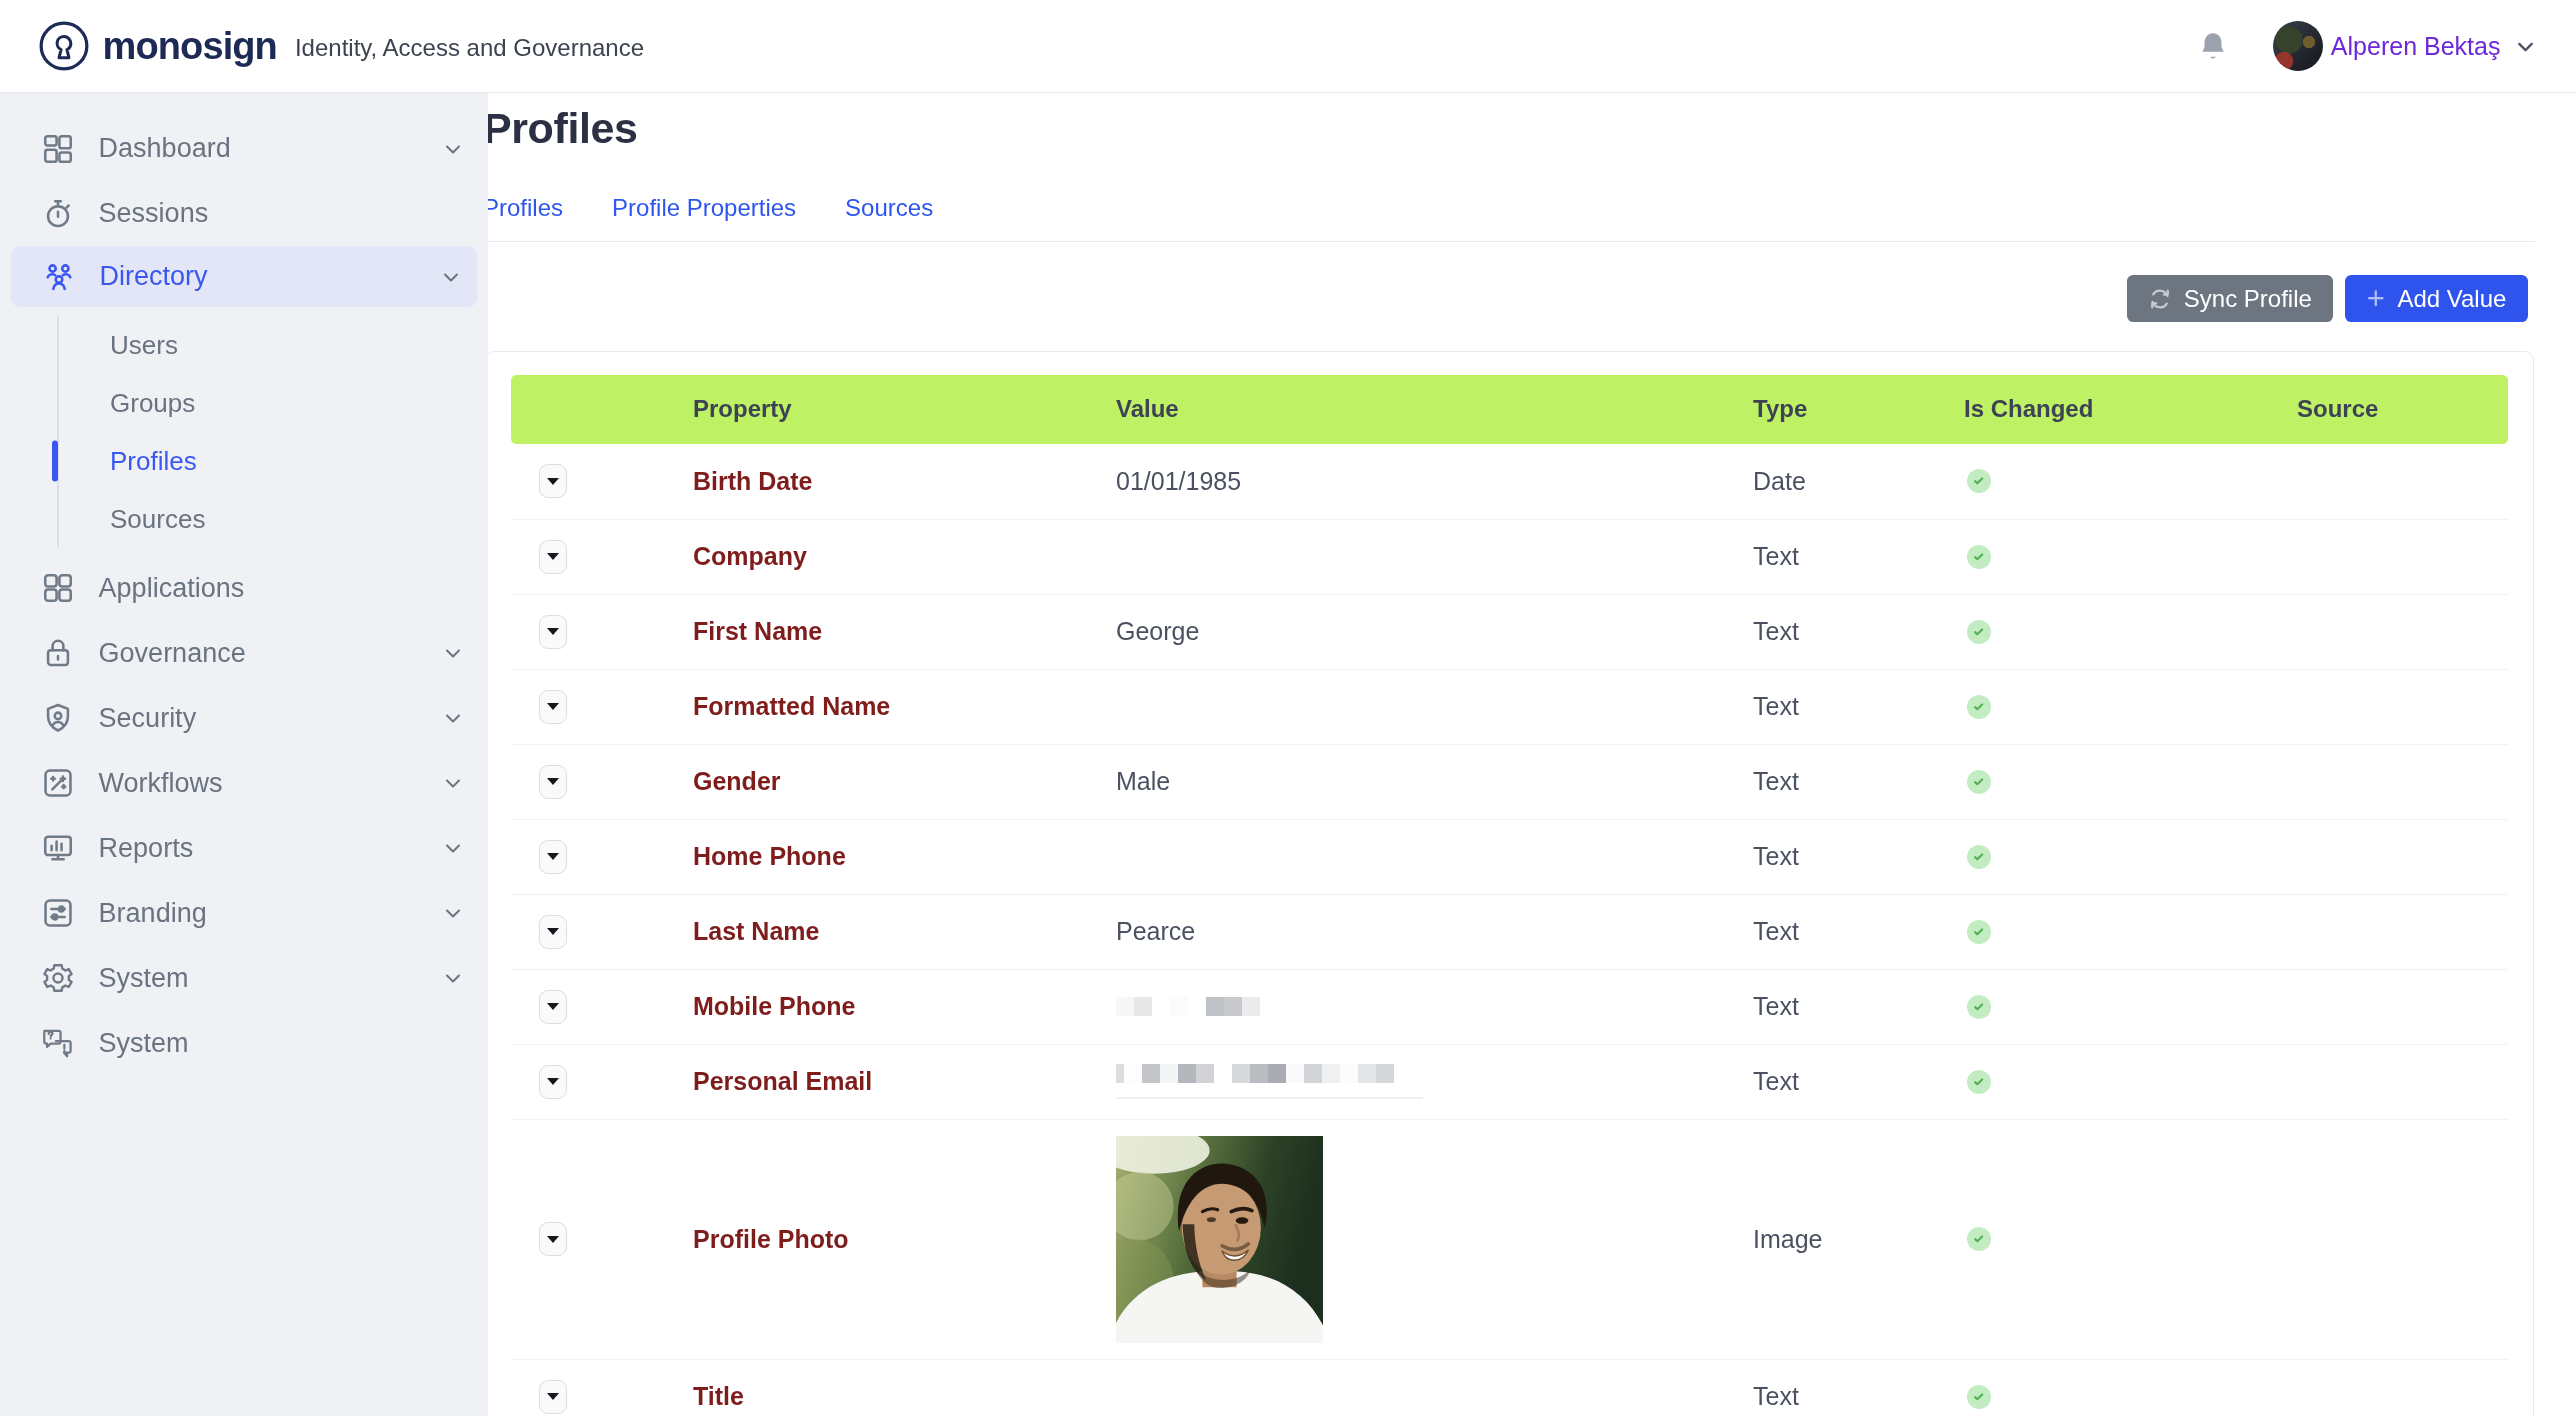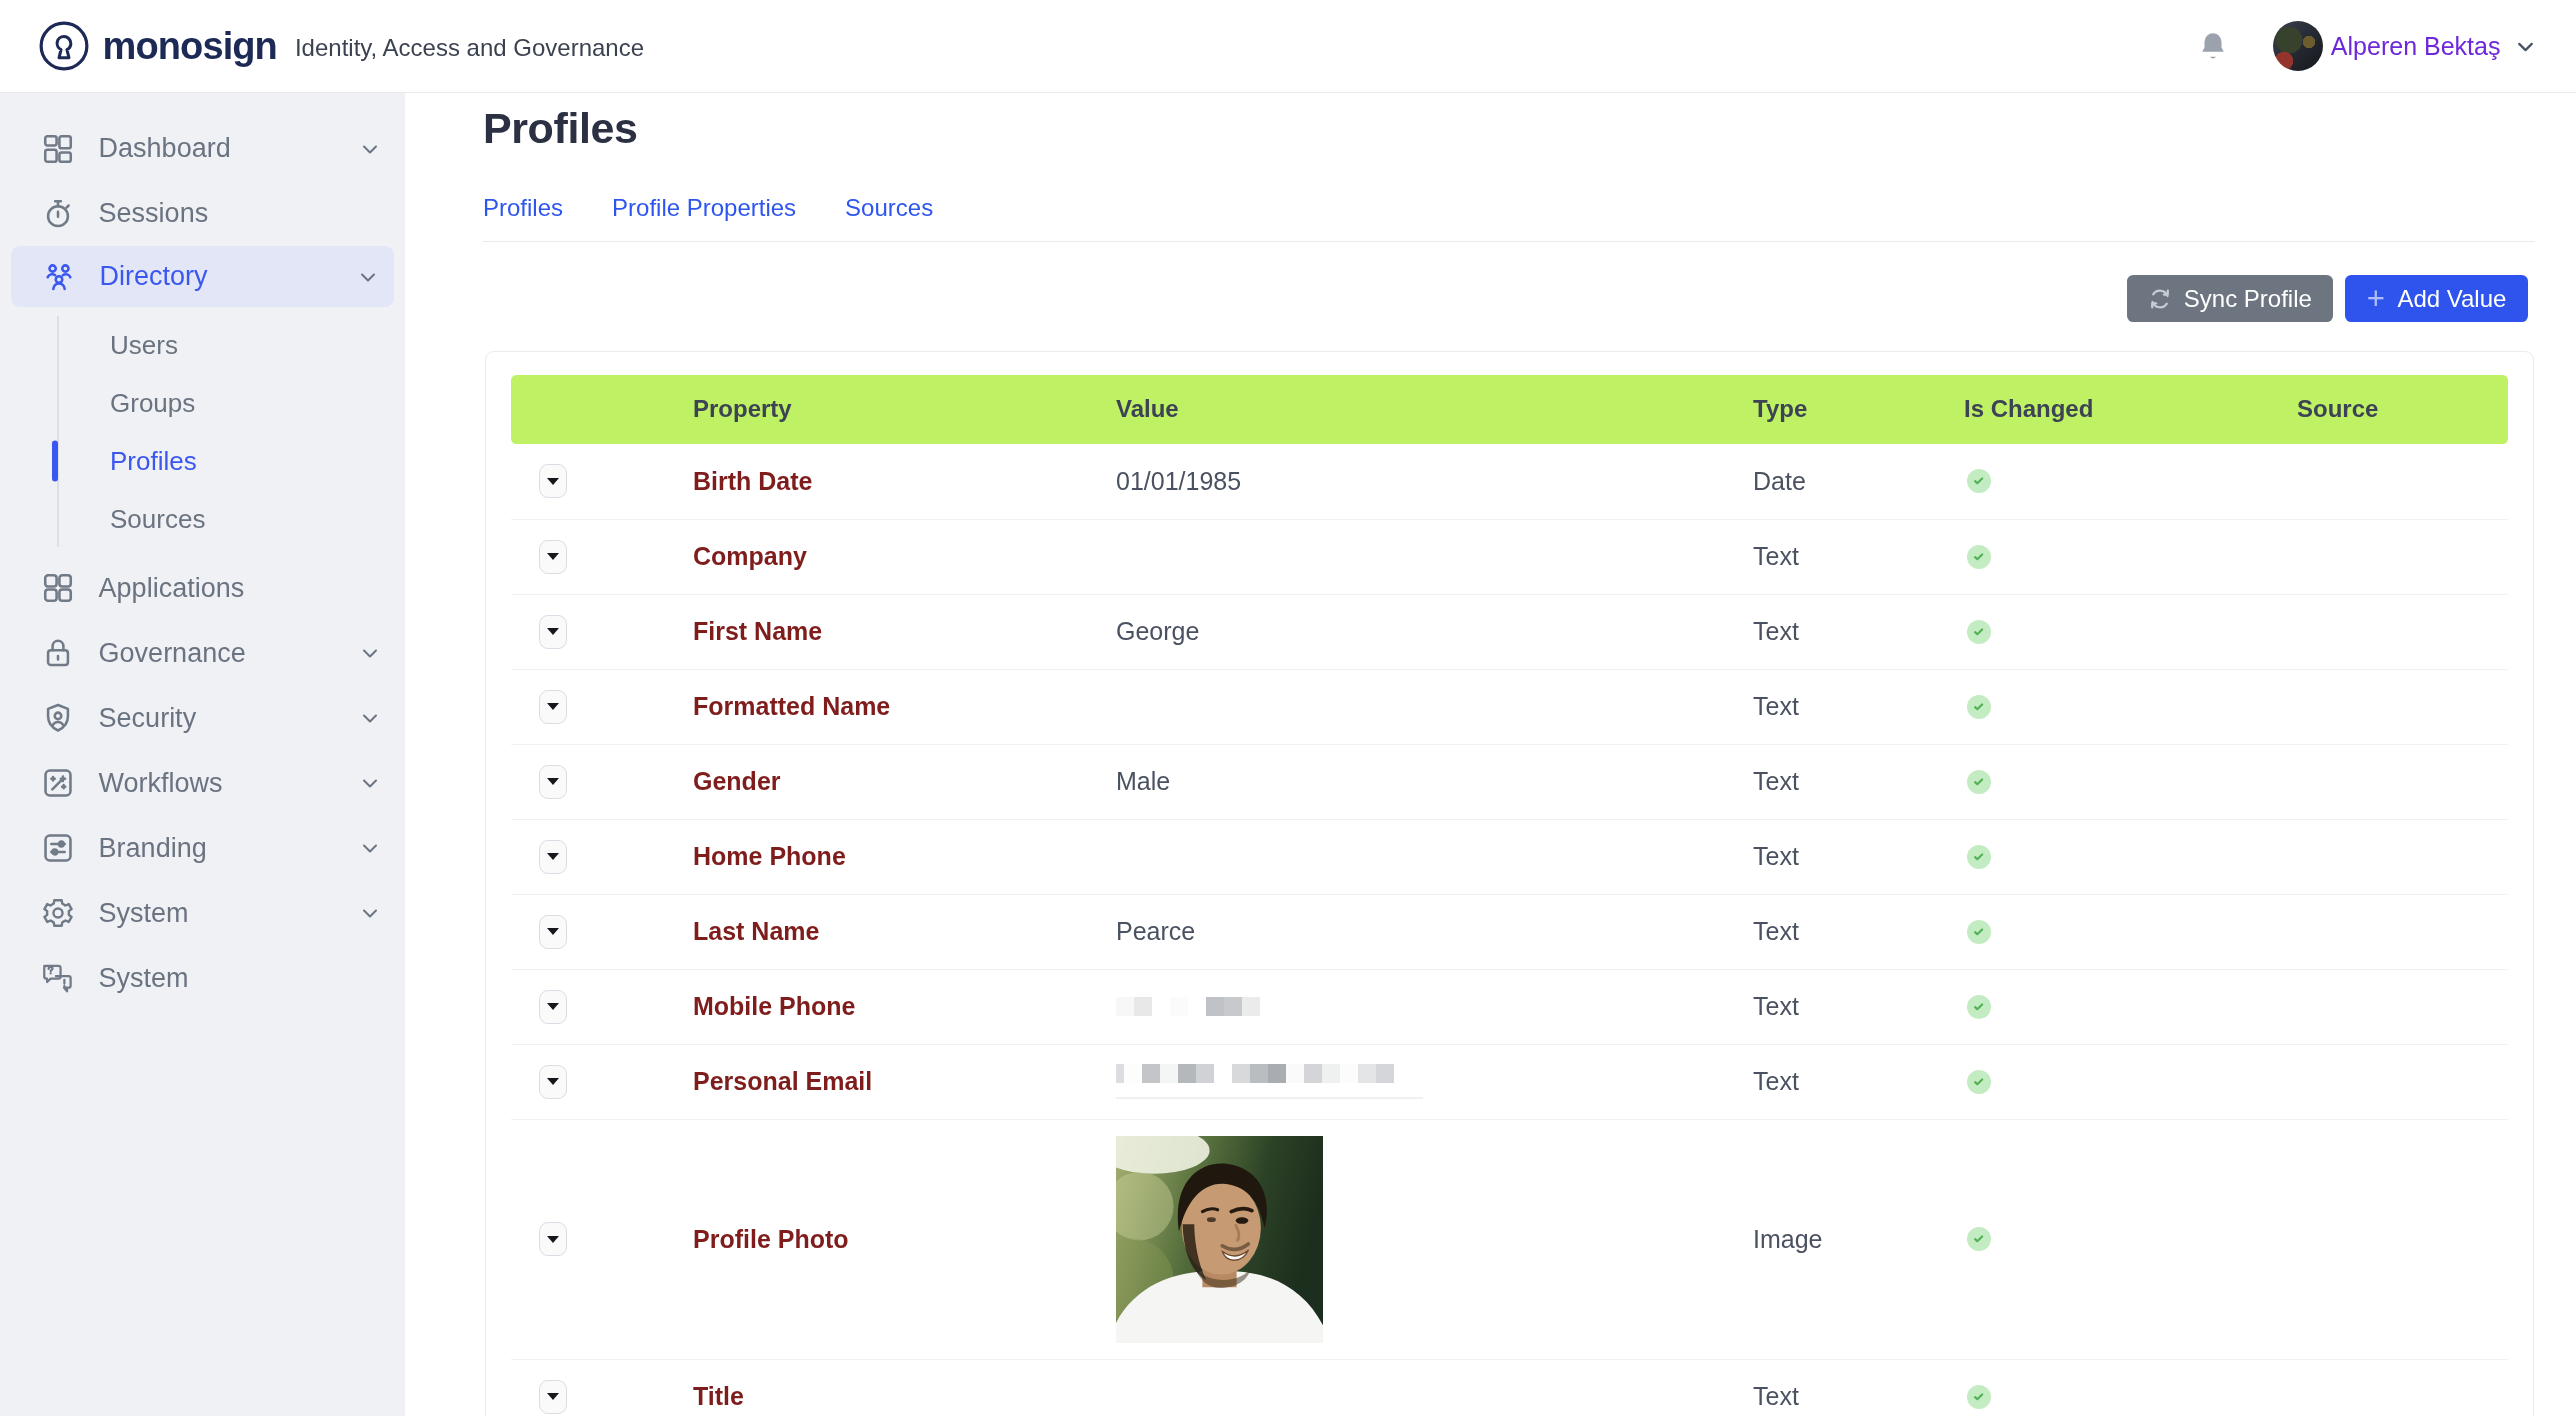--- a/index.html
+++ b/index.html
@@ -25,21 +25,21 @@
     background:
       radial-gradient(circle at 72% 42%, #6d5c2e 0 13%, rgba(0,0,0,0) 14%),
       radial-gradient(circle at 22% 80%, #94342c 0 16%, rgba(0,0,0,0) 17%),
       radial-gradient(circle at 32% 38%, #37422c 0 28%, rgba(0,0,0,0) 30%),
       linear-gradient(135deg, #3a4150, #23262e 60%, #16181d);
   }
   .user-name { font-size:25px; color:#6d28d9; margin-left:8px; cursor:pointer; }
   .user-chevron { width:25px; height:25px; margin-left:12.6px; cursor:pointer; }
   
   .sidebar {
-    position:absolute; left:0; top:93px; width:405px; height:1324px;
+    position:absolute; left:0; top:93px; width:488px; height:1324px;
     background:#f0f1f5; padding-top:23.4px; z-index:4;
   }
   .side-item {
     height:65px; display:flex; align-items:center;
     padding:0 23.4px 0 41px; cursor:pointer;
     color:#6a7380; font-size:27px; font-weight:500;
   }
   .side-item .side-icon { width:36px; height:36px; flex:0 0 auto; display:flex; align-items:center; }
   .side-item .side-icon svg { width:34px; height:34px; stroke:#717a87; }
   .side-item .side-label { margin-left:21.6px; }
@@ -252,20 +252,32 @@
             <rect x="3.2" y="3.2" width="17.6" height="17.6" rx="3"></rect>
             <path d="M8 16.5l6.5-6.5M15.5 7.5v3M14 9h3M8.5 7.8v2.4M7.3 9h2.4M16 13.5v2.2M14.9 14.6h2.2"></path>
           </svg>
         </span>
     <span class="side-label">Workflows</span>
     <span class="side-chevron"><svg viewBox="0 0 24 24" stroke-width="2">
             <path d="M6 9.5l6 6 6-6"></path>
           </svg></span>
   </div>
 
+  <div class="side-item">
+    <span class="side-icon">
+          <svg viewBox="0 0 24 24" stroke-width="1.8">
+            <rect x="3" y="4" width="18" height="13" rx="2"></rect>
+            <path d="M7.5 13.5v-3M11 13.5V7.5M14.5 13.5v-4.5M12 17v3M8 20h8"></path>
+          </svg>
+        </span>
+    <span class="side-label">Reports</span>
+    <span class="side-chevron"><svg viewBox="0 0 24 24" stroke-width="2">
+            <path d="M6 9.5l6 6 6-6"></path>
+          </svg></span>
+  </div>
 
   <div class="side-item">
     <span class="side-icon">
           <svg viewBox="0 0 24 24" stroke-width="1.8">
             <rect x="3.2" y="3.2" width="17.6" height="17.6" rx="3"></rect>
             <path d="M7.3 9.2h9.4"></path>
             <circle cx="14.3" cy="9.2" r="1.7"></circle>
             <path d="M7.3 14.8h9.4"></path>
             <circle cx="9.7" cy="14.8" r="1.7"></circle>
           </svg>

